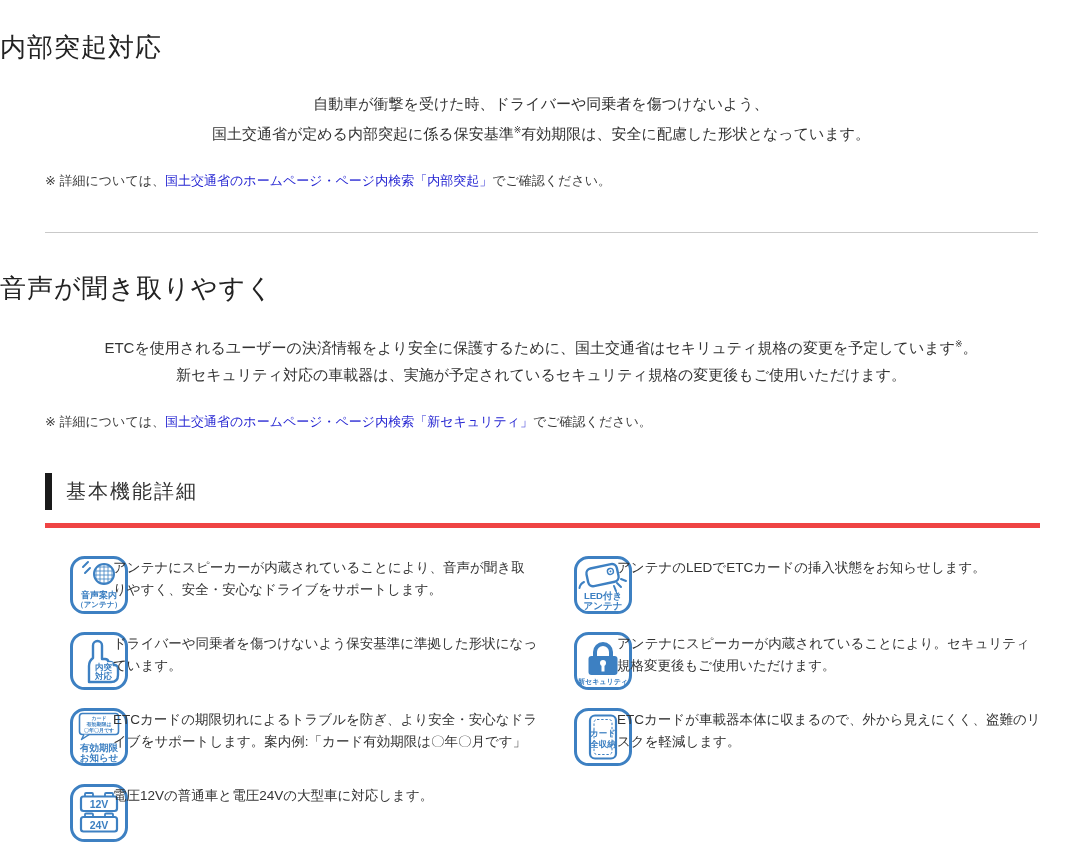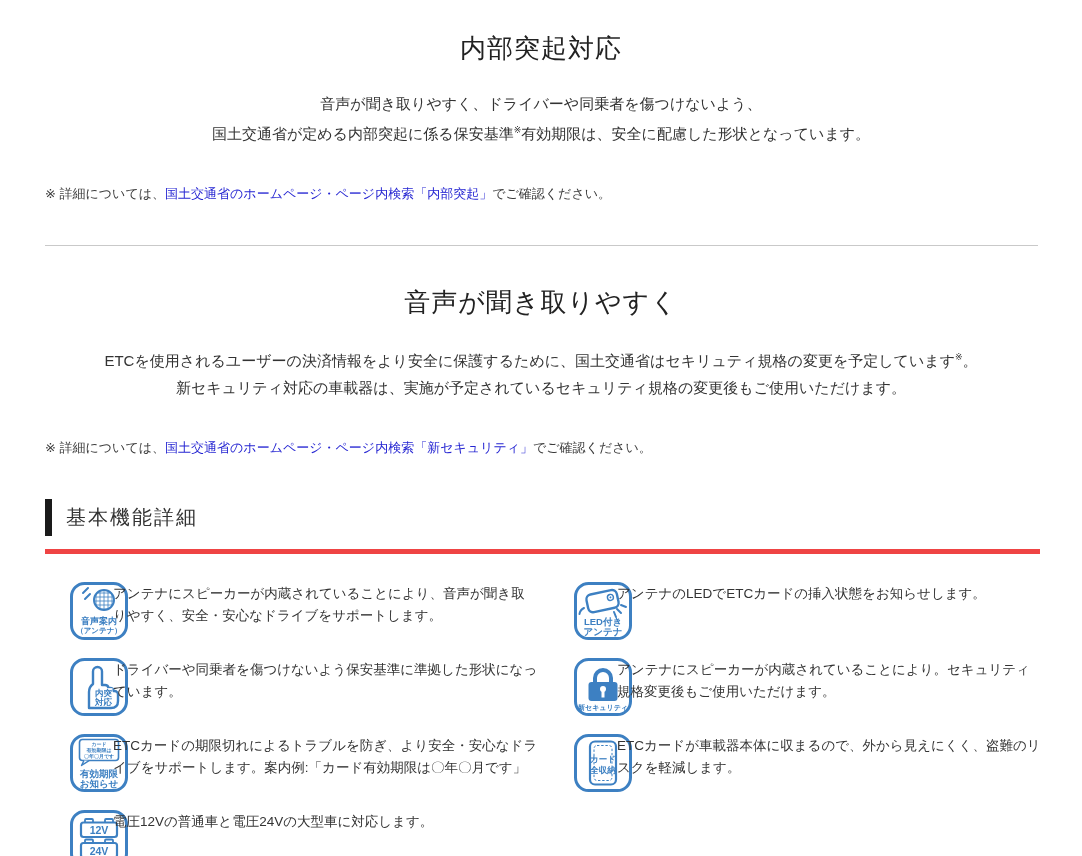--- a/index.html
+++ b/index.html
@@ -4,27 +4,27 @@
 <style>
   * { margin:0; padding:0; box-sizing:border-box; }
   body {
     width:1082px; height:856px; background:#ffffff;
     font-family:"Liberation Sans","DejaVu Sans",sans-serif;
     color:#333333; overflow:hidden;
   }
   .page { width:1082px; height:856px; padding-top:32px; }
 
   h2.section-title {
-    font-family:Liberation Serif, serif;
-    font-size:26px; font-weight:500; color:#222; text-align:center;
+    font-family:Liberation Mono, monospace;
+    font-size:26px; font-weight:500; color:#222; 
     letter-spacing:1px; line-height:34px; margin-bottom:24px;
   }
   .lead { text-align:center; font-size:15px; line-height:27px; color:#333; }
   .lead sup { font-size:9px; vertical-align:super; }
-  .note { font-size:13px; color:#3a3a3a; margin-top:38px; padding:0 45px; line-height:18px; }
+  .note { font-size:13px; color:#3a3a3a; margin-top:25px; padding:0 45px; line-height:18px; }
   .note a { color:#2525d2; text-decoration:none; cursor:pointer; }
   hr.divider { border:none; border-top:1px solid #c9c9c9; margin:42px 44px 40px 45px; }
 
   .features-header {
     margin:42px 42px 0 45px; display:flex; align-items:center;
     border-bottom:5px solid #ef4444; padding-bottom:13px;
   }
   .features-header .bar { width:7px; height:37px; background:#1a1a1a; margin-right:14px; flex:0 0 7px; }
   .features-header h3 { font-size:20px; font-weight:400; color:#333; letter-spacing:2px; }
 
@@ -42,21 +42,21 @@
   .feature-text { font-size:13.5px; line-height:22px; color:#333; padding-top:1px; max-width:432px; }
 </style>
 </head>
 <body>
 
 <div class="page">
 
   <section>
     <h2 class="section-title">内部突起対応</h2>
     <p class="lead">
-      <span>音声が聞き取りやすく、ドライバーや同乗者を傷つけないよう、</span><br>
+      <span>自動車が衝撃を受けた時、ドライバーや同乗者を傷つけないよう、</span><br>
       <span>国土交通省が定める内部突起に係る保安基準</span><sup>※</sup><span>有効期限は、安全に配慮した形状となっています。</span>
     </p>
     <p class="note">
       <span>※ 詳細については、</span><a>国土交通省のホームページ・ページ内検索「内部突起」</a><span>でご確認ください。</span>
     </p>
   </section>
 
   <hr class="divider">
 
   <section>

